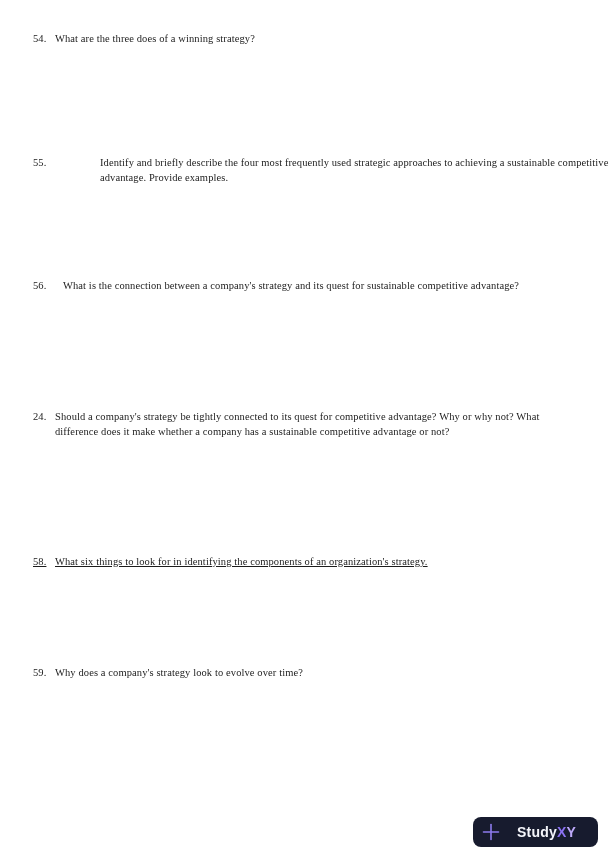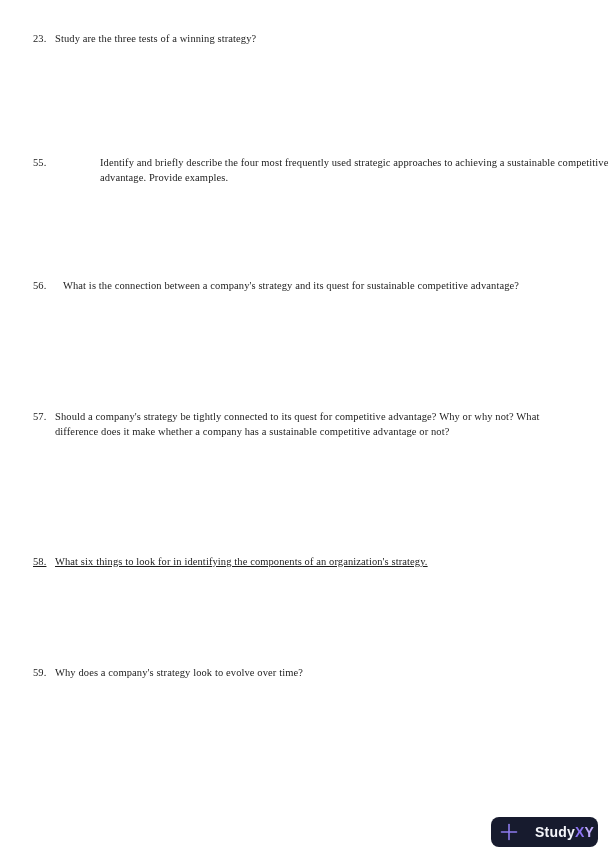--- a/index.html
+++ b/index.html
@@ -39,21 +39,21 @@
   .q2 { top: 279px; gap: 8px; }
   .q3 { top: 410px; }
   .q4 { top: 555px; text-decoration: underline; }
   .q5 { top: 666px; }
 
   .brand-badge {
     position: absolute;
     right: 14px;
     bottom: 19px;
     height: 30px;
-    padding: 0 4px 0 9px;
+    padding: 0 22px 0 9px;
     background: #171b2e;
     border-radius: 8px;
     display: flex;
     align-items: center;
     gap: 17px;
     font-family: "Liberation Sans", sans-serif;
   }
   .plus-icon {
     width: 18px;
     height: 18px;
@@ -68,36 +68,36 @@
   .brand-prefix { color: #f4f5fa; }
   .brand-x { color: #8b72f2; }
   .brand-y { color: #bda9f9; }
 </style>
 </head>
 <body>
 
 <div class="page">
 
   <div class="question q0">
-    <span class="q-number">23.</span>
-    <span class="q-text">Study are the three tests of a winning strategy?</span>
+    <span class="q-number">54.</span>
+    <span class="q-text">What are the three does of a winning strategy?</span>
   </div>
 
   <div class="question q1">
     <span class="q-number">55.</span>
     <span class="q-text">Identify and briefly describe the four most frequently used strategic approaches to achieving a sustainable competitive advantage. Provide examples.</span>
   </div>
 
   <div class="question q2">
     <span class="q-number">56.</span>
     <span class="q-text">What is the connection between a company's strategy and its quest for sustainable competitive advantage?</span>
   </div>
 
   <div class="question q3">
-    <span class="q-number">57.</span>
+    <span class="q-number">24.</span>
     <span class="q-text">Should a company's strategy be tightly connected to its quest for competitive advantage? Why or why not? What difference does it make whether a company has a sustainable competitive advantage or not?</span>
   </div>
 
   <div class="question q4">
     <span class="q-number">58.</span>
     <span class="q-text">What six things to look for in identifying the components of an organization's strategy.</span>
   </div>
 
   <div class="question q5">
     <span class="q-number">59.</span>

